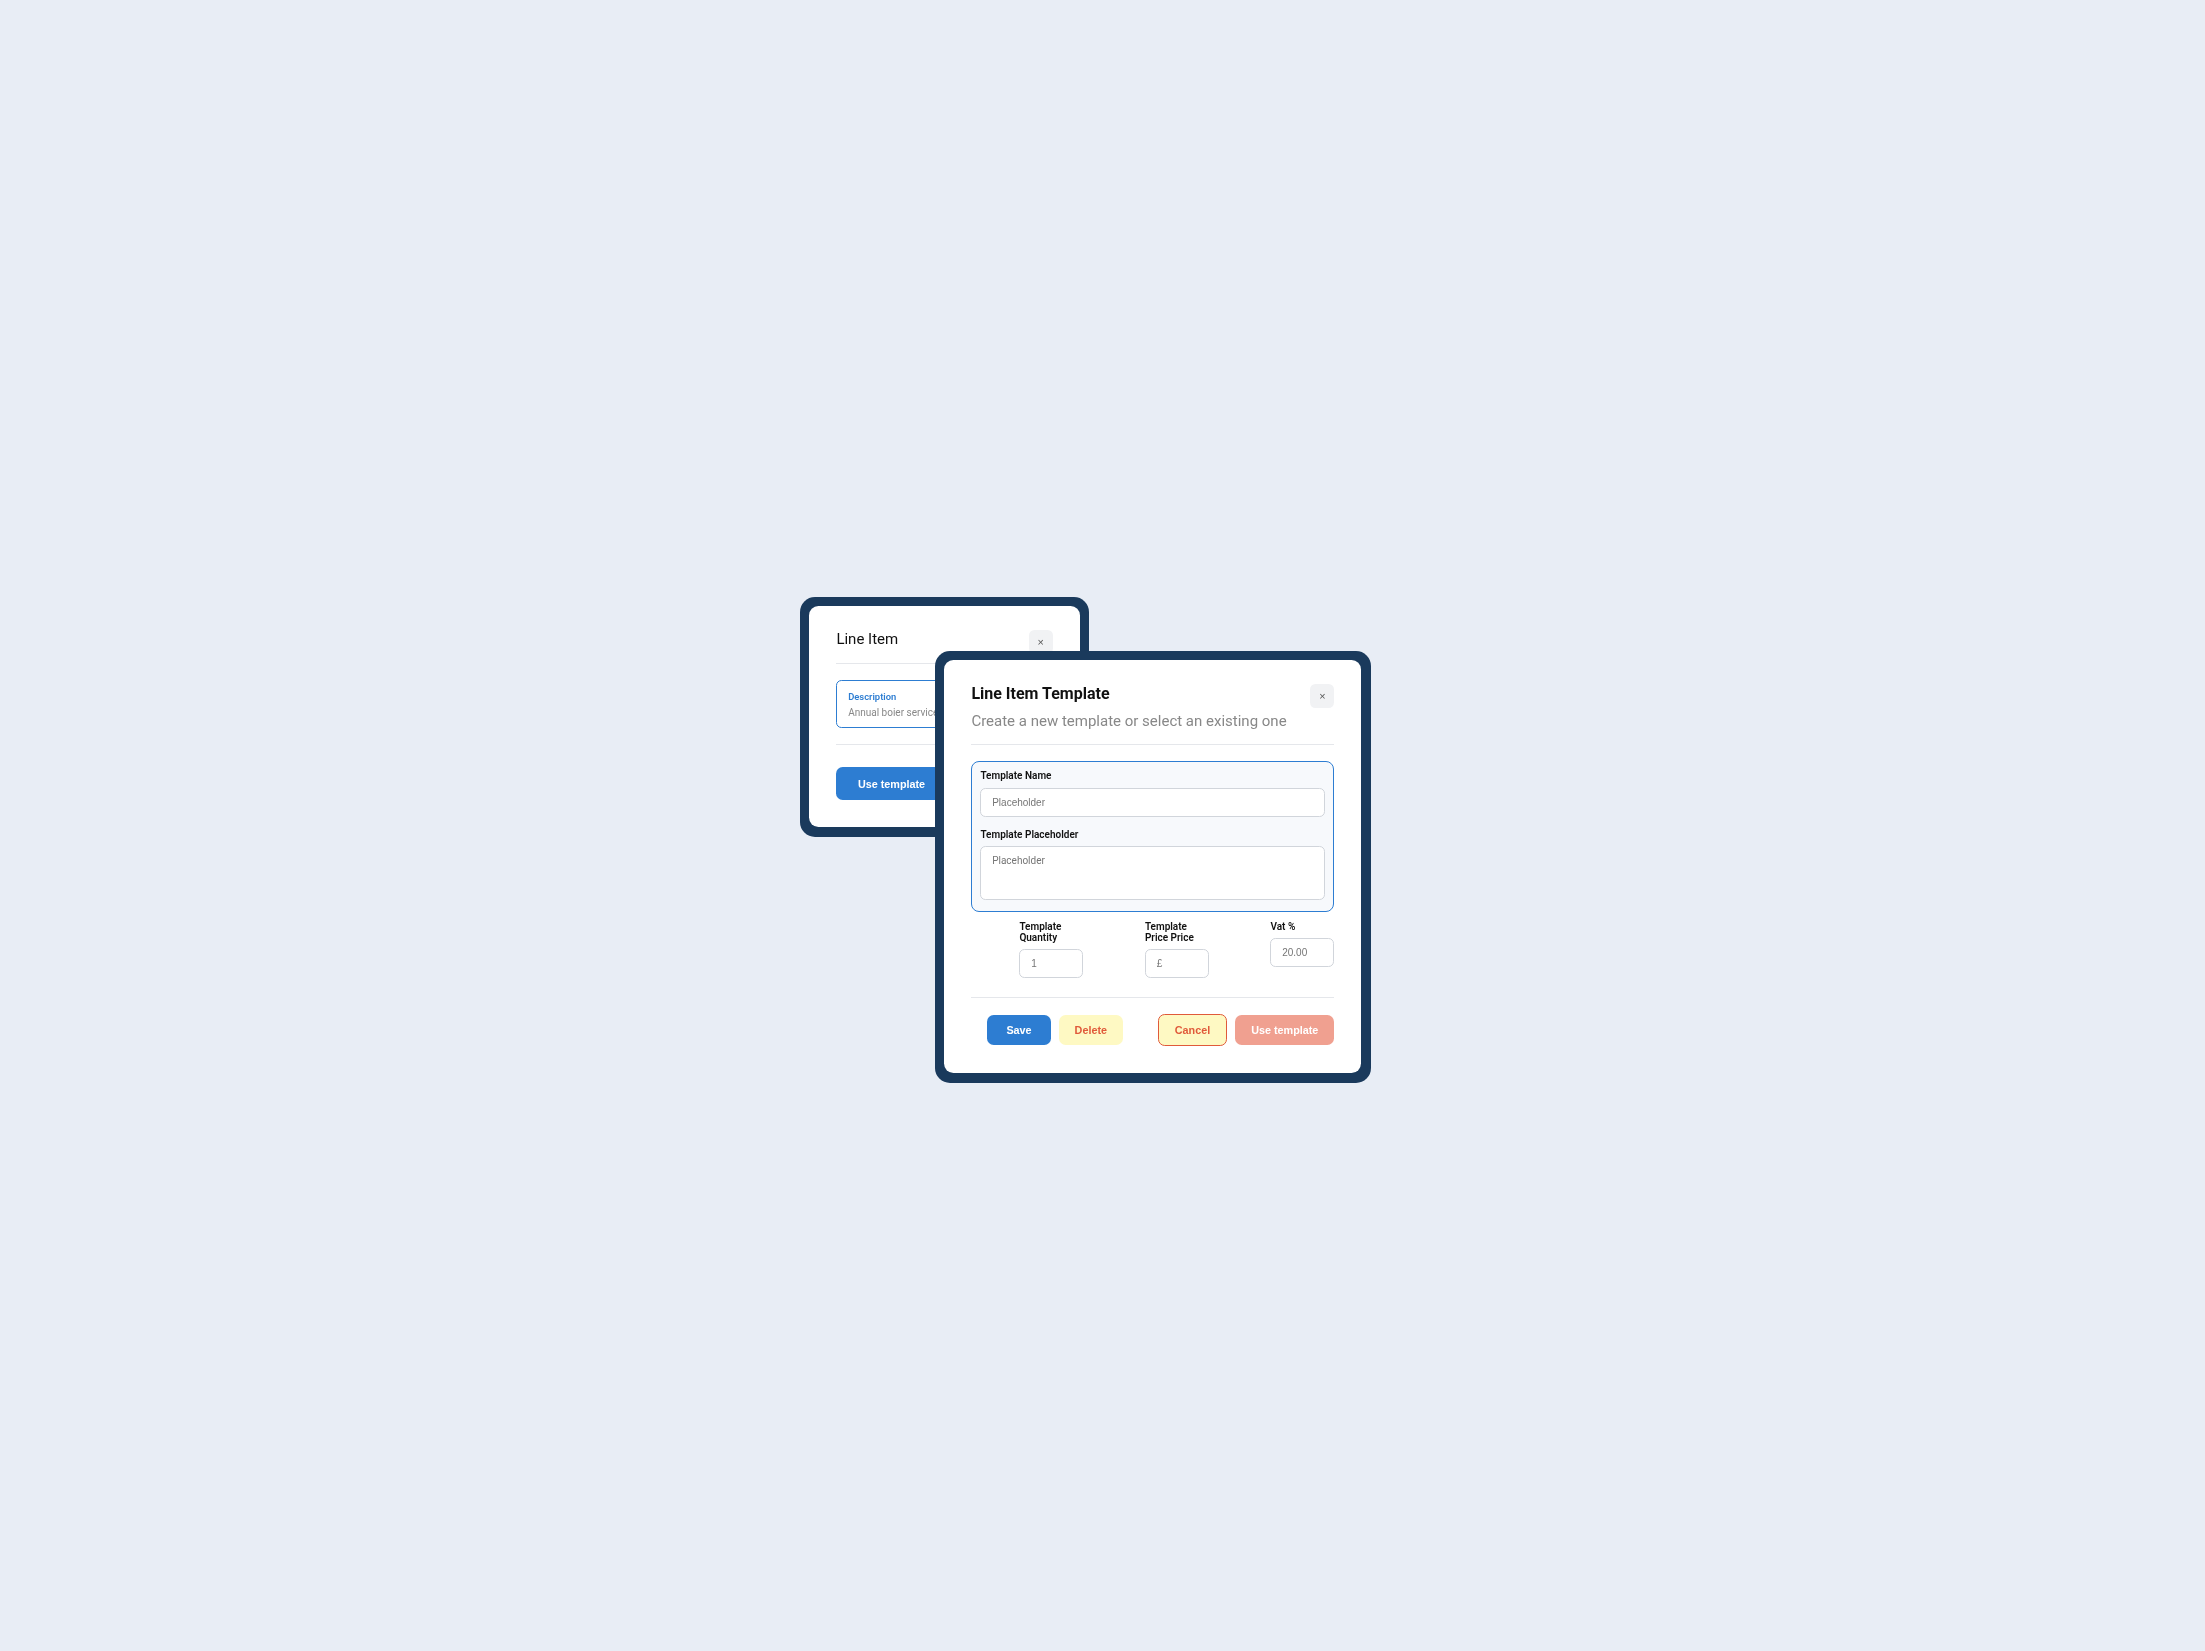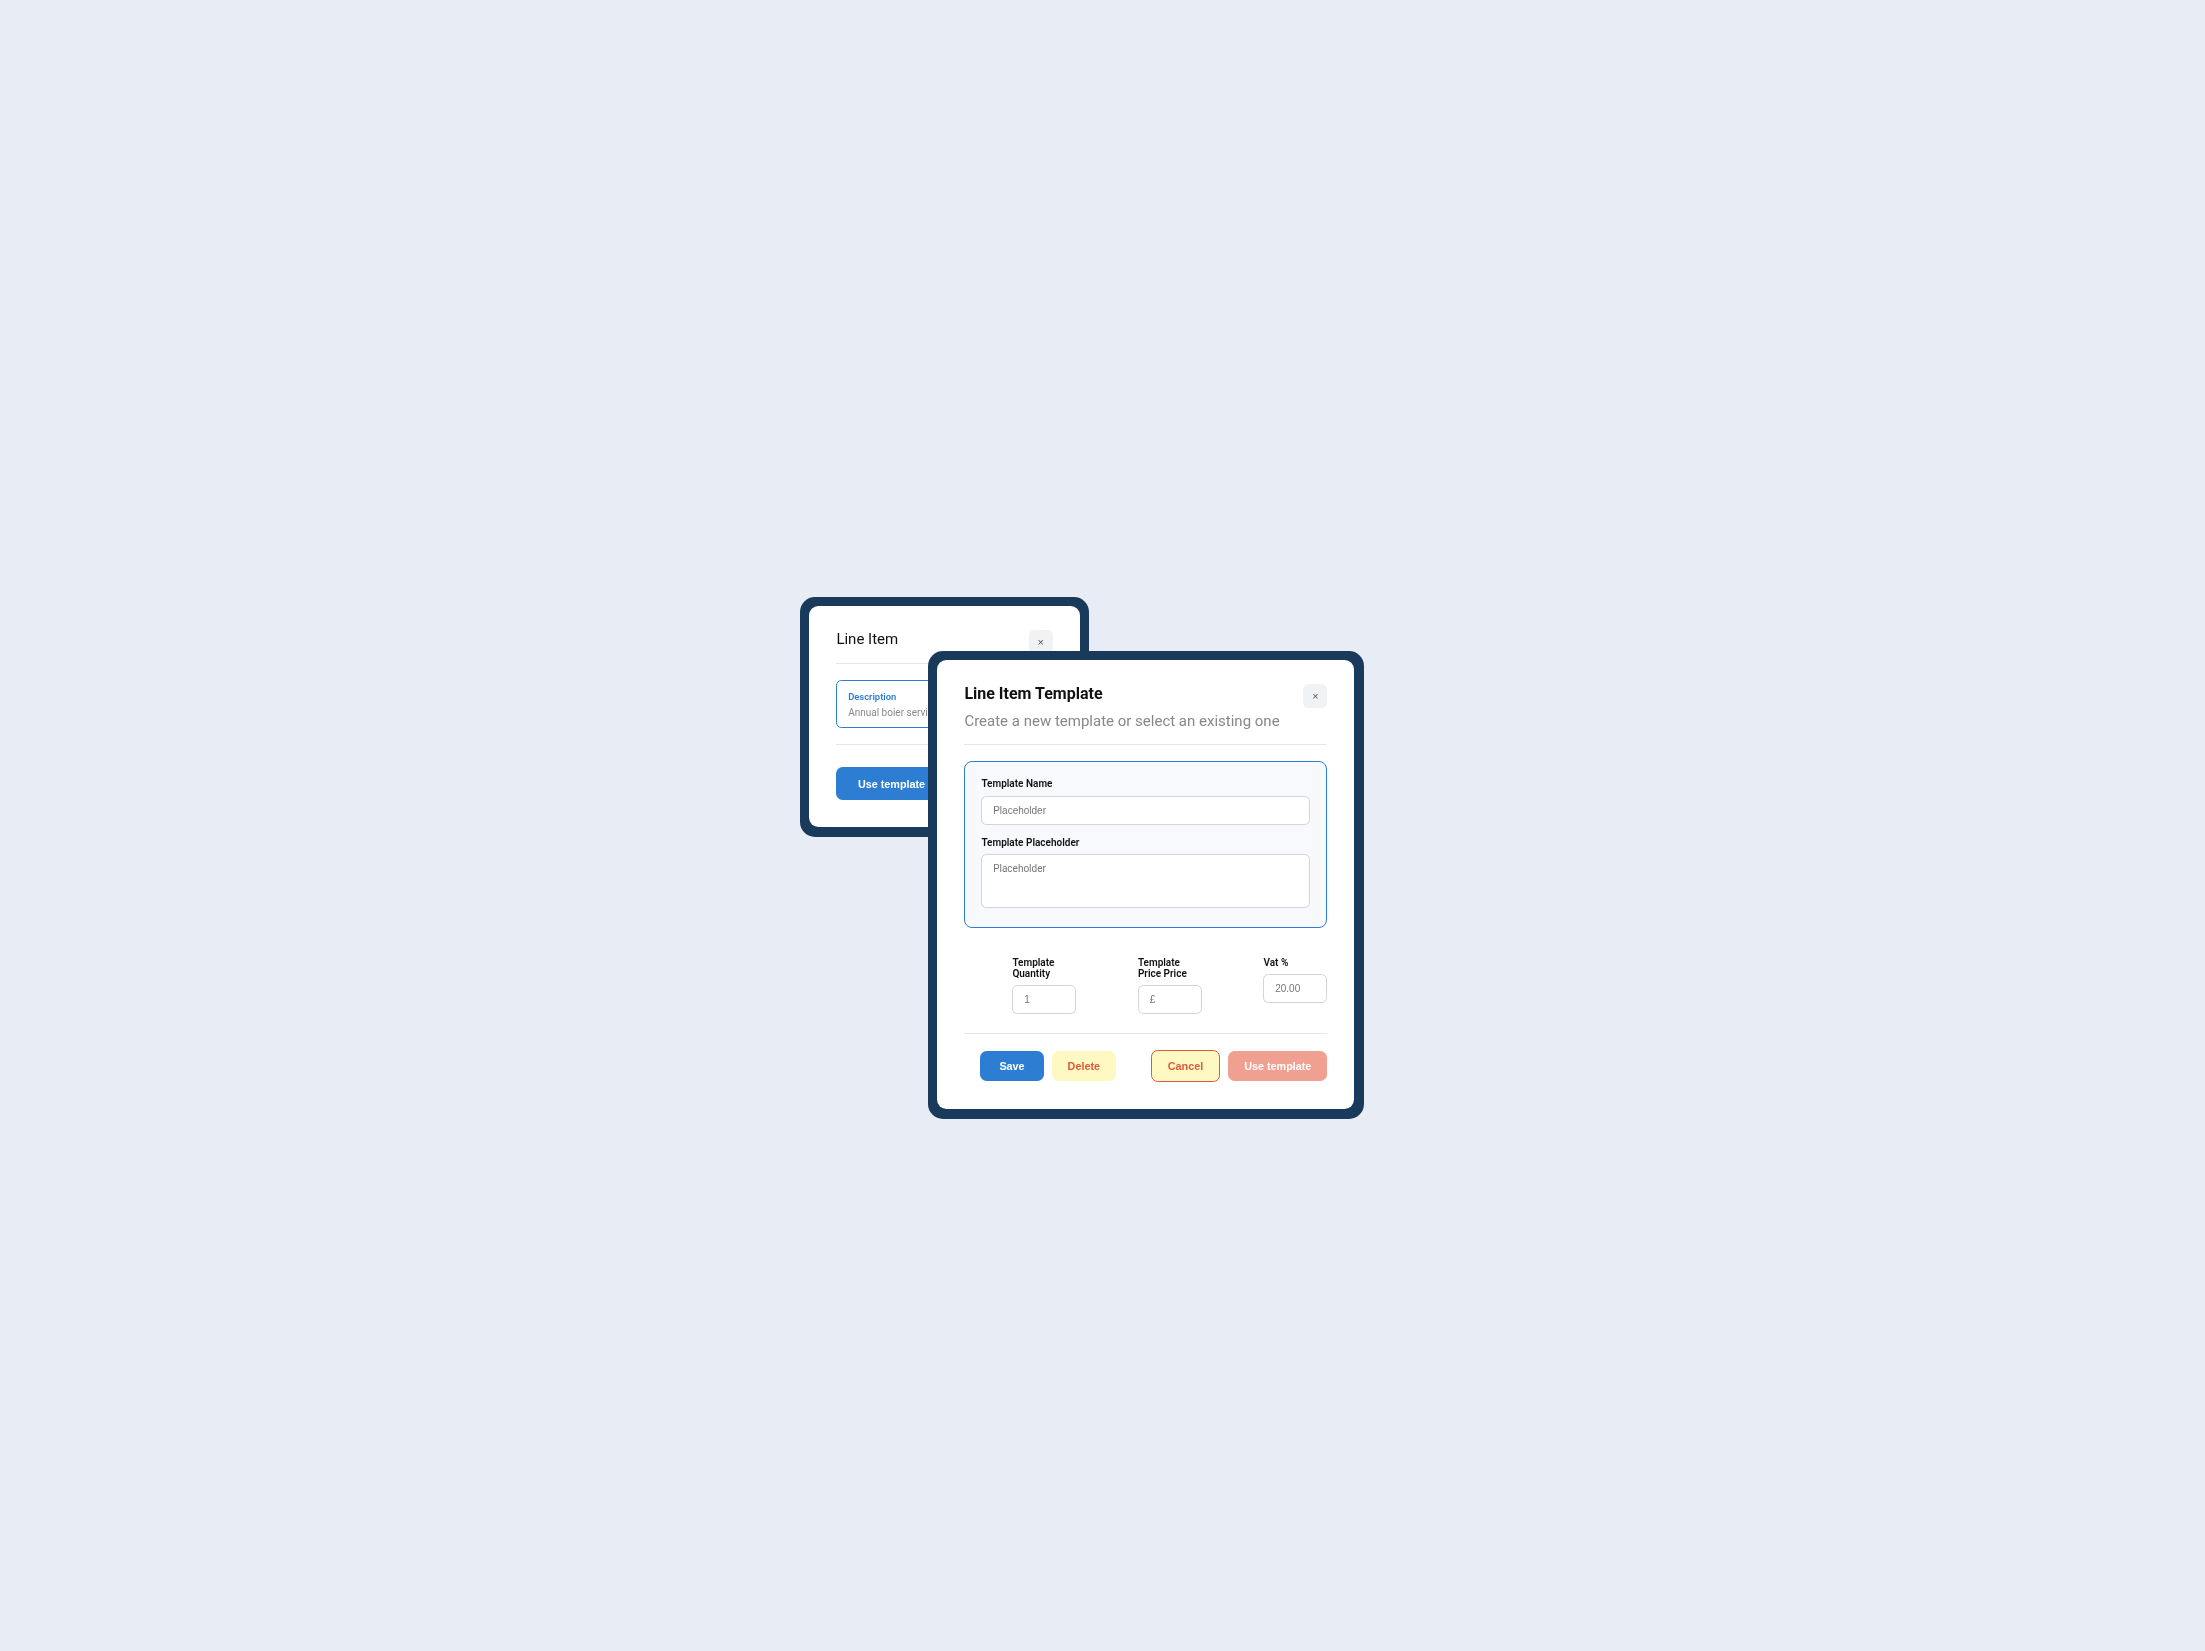--- a/index.html
+++ b/index.html
@@ -65,21 +65,21 @@
       font-size: 10.8px;
       font-weight: 600;
       cursor: pointer;
       margin-top: 5.4px;
     }
 
     
     .modal-overlay {
       position: absolute;
       top: 54px;
-      left: 128px;
+      left: 135px;
       z-index: 10;
     }
 
     .modal-wrapper {
       background: #1a3a5c;
       border-radius: 15px;
       padding: 9.4px;
     }
 
     .modal {
@@ -126,22 +126,22 @@
 
     .modal-divider {
       border: none;
       border-top: 0.7px solid #e5e7eb;
       margin-bottom: 16px;
     }
 
     .template-form-section {
       border: 1.3px solid #2d7dd2;
       border-radius: 8px;
-      padding: 16px;
-      margin-bottom: 29px;
+      padding: 8px;
+      margin-bottom: 9px;
       background: #f7f9fc;
     }
 
     .form-label {
       font-size: 10px;
       font-weight: 600;
       color: #111;
       margin-bottom: 6.7px;
       display: block;
     }

